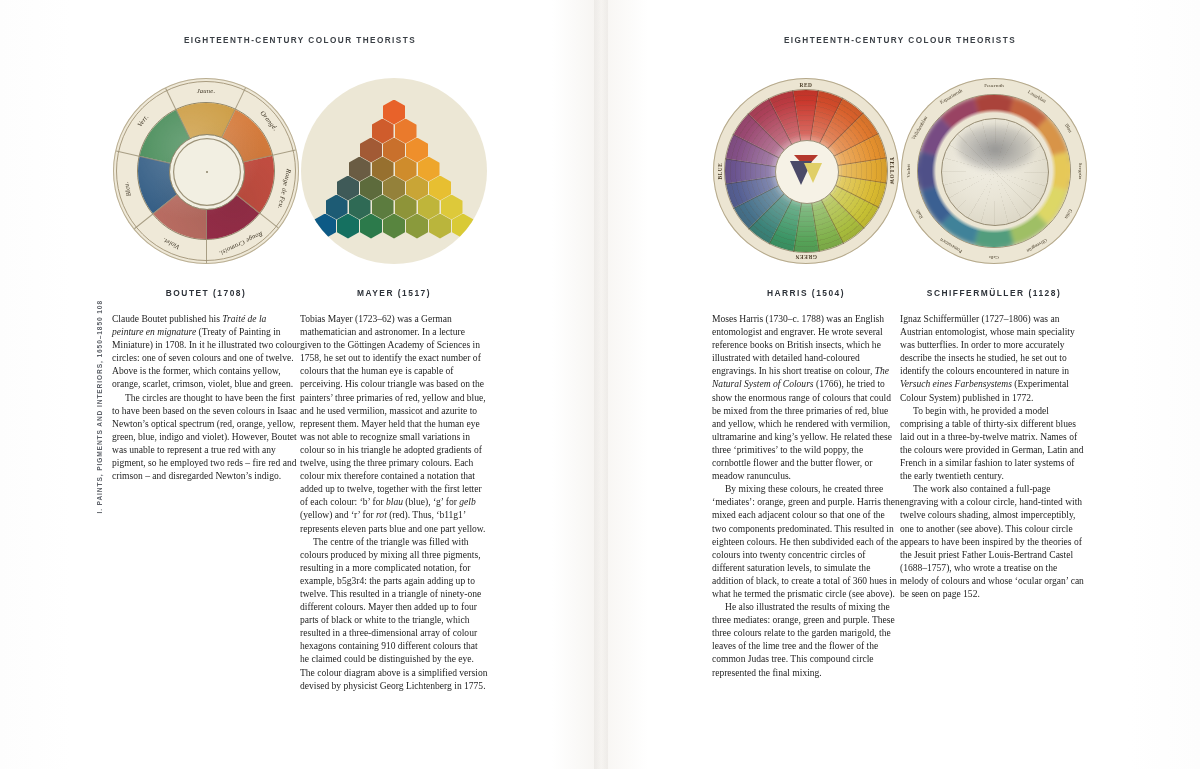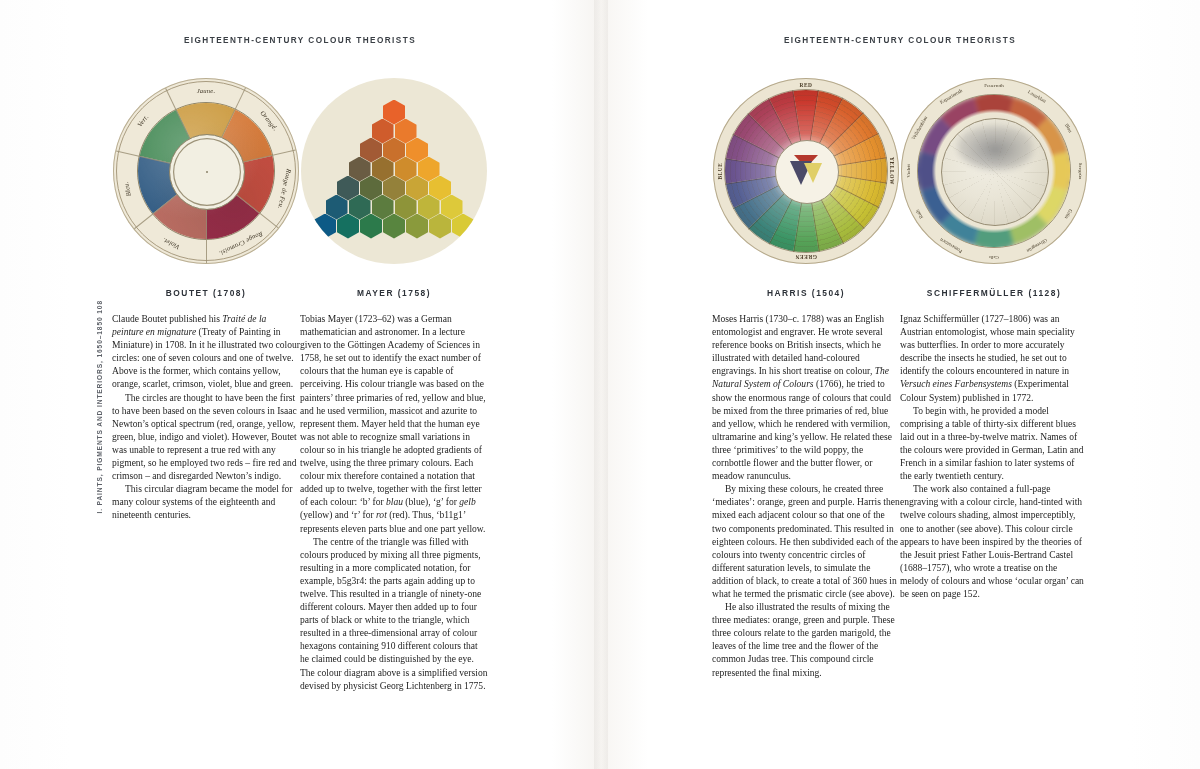--- a/index.html
+++ b/index.html
@@ -407,29 +407,28 @@
                 <div class="hex" style="background: rgb(13, 90, 134);"></div>
                 <div class="hex" style="background: rgb(21, 112, 96);"></div>
                 <div class="hex" style="background: rgb(44, 122, 75);"></div>
                 <div class="hex" style="background: rgb(88, 133, 63);"></div>
                 <div class="hex" style="background: rgb(138, 154, 60);"></div>
                 <div class="hex" style="background: rgb(186, 181, 60);"></div>
                 <div class="hex" style="background: rgb(217, 202, 54);"></div>
               </div>
             </div>
         </div>
-        <div class="figure-caption">MAYER (1758)</div>
+        <div class="figure-caption">MAYER (1517)</div>
       </div>
     </div>
 
     <div class="columns">
       <div class="column" id="col-boutet">
           <p>Claude Boutet published his <i>Traité de la peinture en mignature</i> (Treaty of Painting in Miniature) in 1708. In it he illustrated two colour circles: one of seven colours and one of twelve. Above is the former, which contains yellow, orange, scarlet, crimson, violet, blue and green.</p>
           <p>The circles are thought to have been the first to have been based on the seven colours in Isaac Newton’s optical spectrum (red, orange, yellow, green, blue, indigo and violet). However, Boutet was unable to represent a true red with any pigment, so he employed two reds – fire red and crimson – and disregarded Newton’s indigo.</p>
-          <p>This circular diagram became the model for many colour systems of the eighteenth and nineteenth centuries.</p>
         </div>
       <div class="column" id="col-mayer">
           <p>Tobias Mayer (1723–62) was a German mathematician and astronomer. In a lecture given to the Göttingen Academy of Sciences in 1758, he set out to identify the exact number of colours that the human eye is capable of perceiving. His colour triangle was based on the painters’ three primaries of red, yellow and blue, and he used vermilion, massicot and azurite to represent them. Mayer held that the human eye was not able to recognize small variations in colour so in his triangle he adopted gradients of twelve, using the three primary colours. Each colour mix therefore contained a notation that added up to twelve, together with the first letter of each colour: ‘b’ for <i>blau</i> (blue), ‘g’ for <i>gelb</i> (yellow) and ‘r’ for <i>rot</i> (red). Thus, ‘b11g1’ represents eleven parts blue and one part yellow.</p>
           <p>The centre of the triangle was filled with colours produced by mixing all three pigments, resulting in a more complicated notation, for example, b5g3r4: the parts again adding up to twelve. This resulted in a triangle of ninety-one different colours. Mayer then added up to four parts of black or white to the triangle, which resulted in a three-dimensional array of colour hexagons containing 910 different colours that he claimed could be distinguished by the eye. The colour diagram above is a simplified version devised by physicist Georg Lichtenberg in 1775.</p>
         </div>
     </div>
   </div>
 
   <div class="page right">
     <div class="running-head">EIGHTEENTH-CENTURY COLOUR THEORISTS</div>

